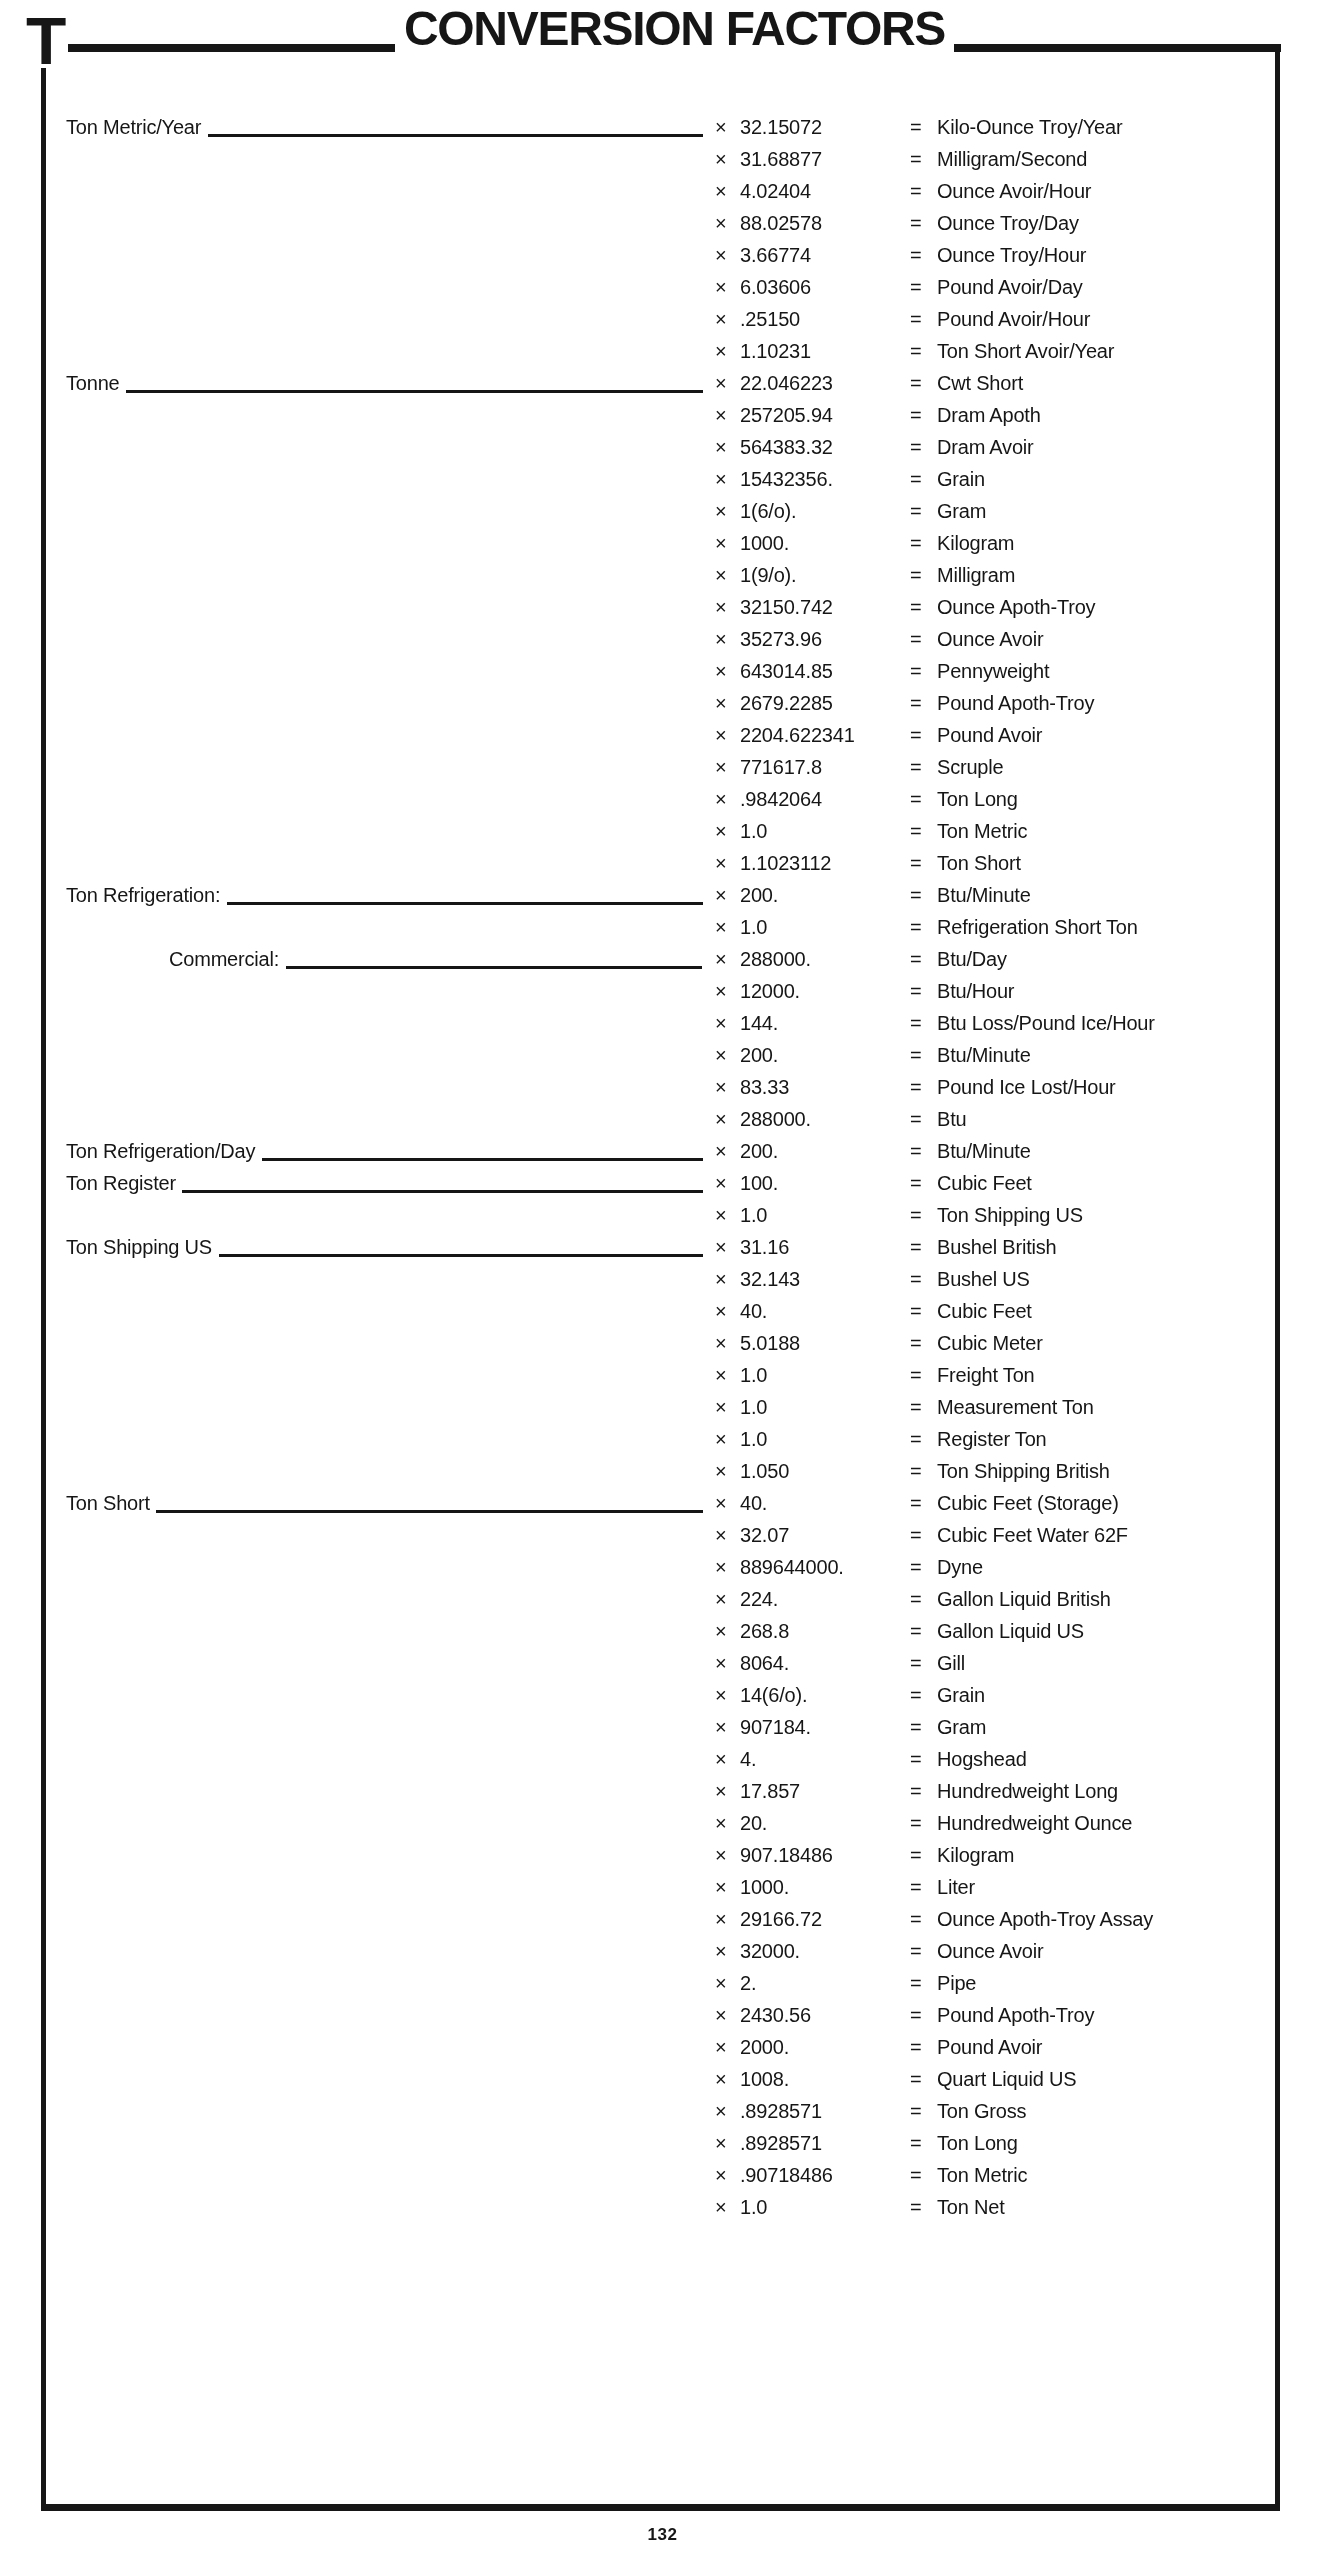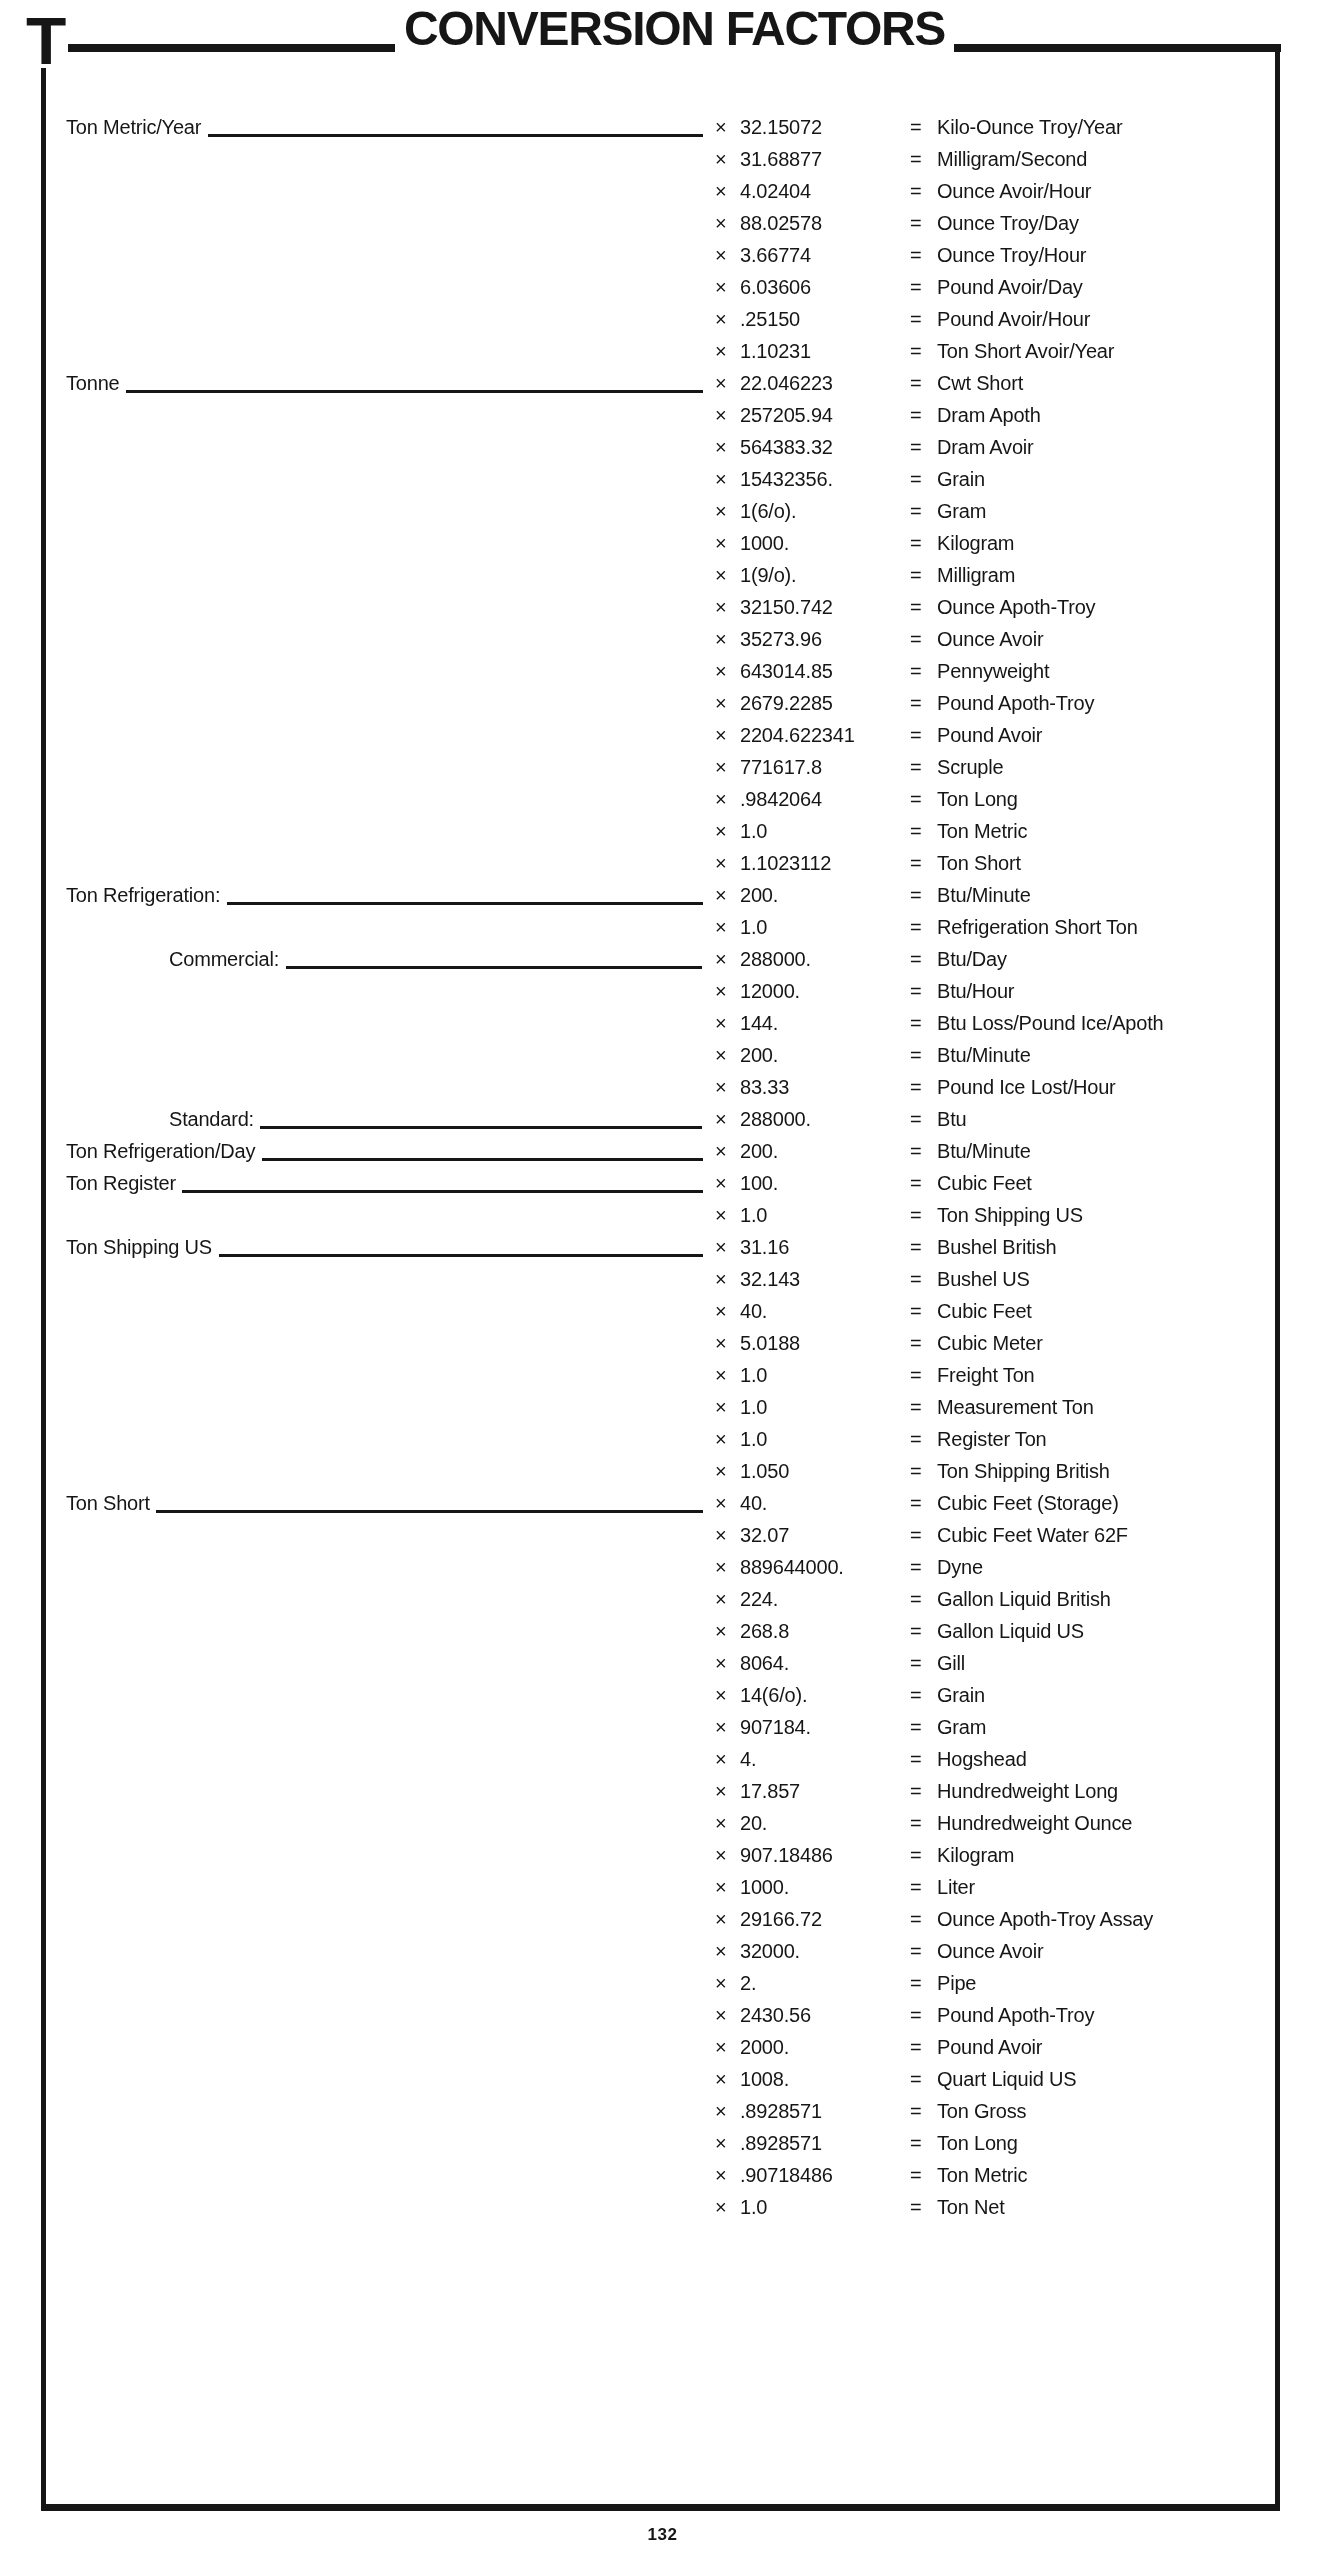--- a/index.html
+++ b/index.html
@@ -275,41 +275,37 @@
     <span class="mult">×</span>
     <span class="factor">12000.</span>
     <span class="eq">=</span>
     <span class="res">Btu/Hour</span>
   </div>
       <div class="c-row">
 
     <span class="mult">×</span>
     <span class="factor">144.</span>
     <span class="eq">=</span>
-    <span class="res">Btu Loss/Pound Ice/Apoth</span>
+    <span class="res">Btu Loss/Pound Ice/Hour</span>
   </div>
       <div class="c-row">
 
     <span class="mult">×</span>
     <span class="factor">200.</span>
     <span class="eq">=</span>
     <span class="res">Btu/Minute</span>
   </div>
       <div class="c-row">
 
     <span class="mult">×</span>
     <span class="factor">83.33</span>
     <span class="eq">=</span>
     <span class="res">Pound Ice Lost/Hour</span>
   </div>
       <div class="c-row">
-    <div class="lblwrap indent">
-      <span class="lbl">Standard:</span>
-      <span class="leader"></span>
-    </div>
     <span class="mult">×</span>
     <span class="factor">288000.</span>
     <span class="eq">=</span>
     <span class="res">Btu</span>
   </div>
       <div class="c-row">
     <div class="lblwrap">
       <span class="lbl">Ton Refrigeration/Day</span>
       <span class="leader"></span>
     </div>

